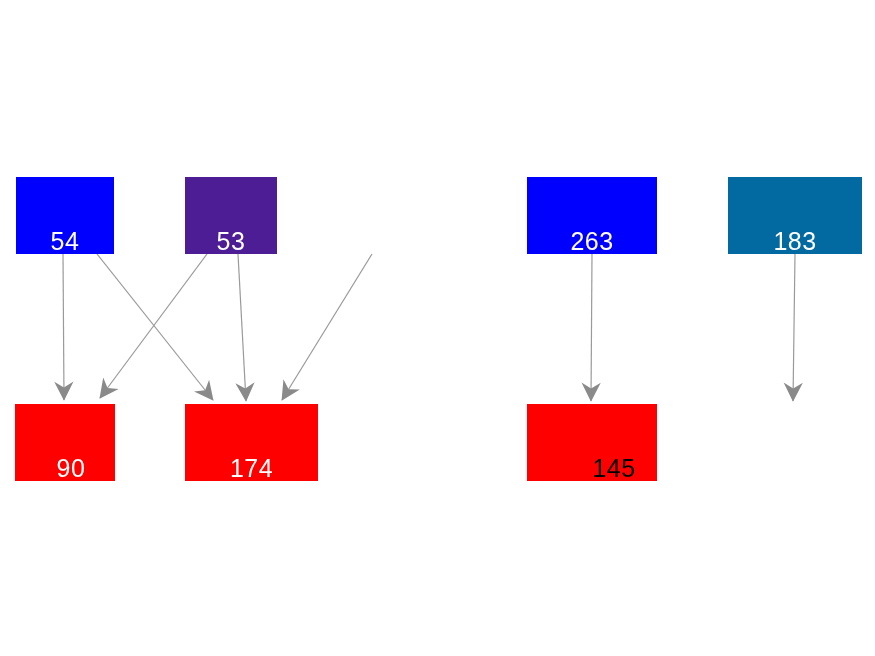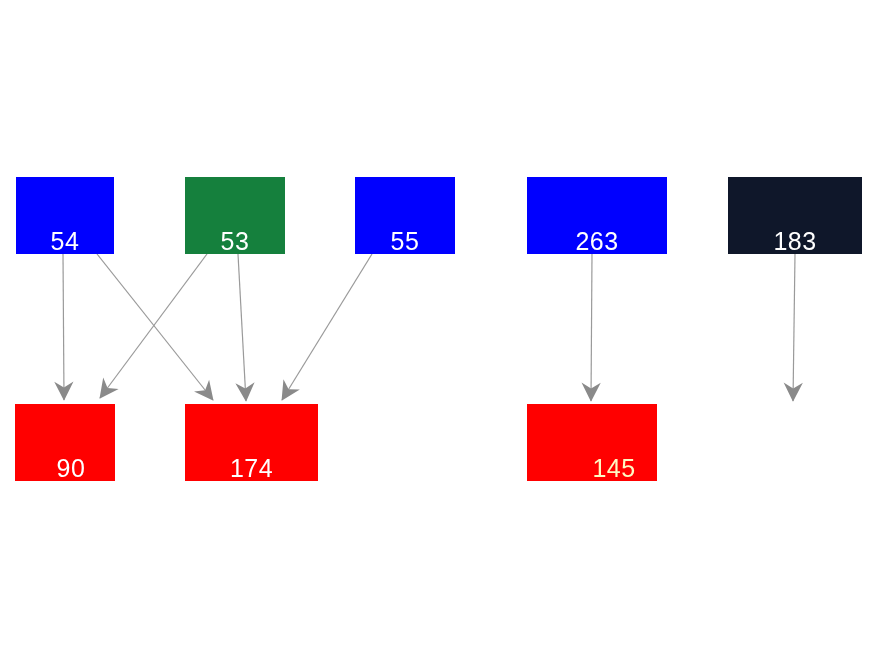--- a/index.html
+++ b/index.html
@@ -50,34 +50,31 @@
         <line x1="207" y1="254" x2="100" y2="398" stroke="#9a9a9a" stroke-width="1.2" marker-end="url(#arrowhead)"></line>
         <line x1="238" y1="254" x2="246" y2="401" stroke="#9a9a9a" stroke-width="1.2" marker-end="url(#arrowhead)"></line>
         <line x1="372" y1="254" x2="282" y2="400" stroke="#9a9a9a" stroke-width="1.2" marker-end="url(#arrowhead)"></line>
         <line x1="592" y1="254" x2="591" y2="401" stroke="#9a9a9a" stroke-width="1.2" marker-end="url(#arrowhead)"></line>
         <line x1="795" y1="254" x2="793" y2="401" stroke="#9a9a9a" stroke-width="1.2" marker-end="url(#arrowhead)"></line>
       </g>
   </svg>
 <div class="node" style="left: 16px; top: 177px; width: 98px; height: 77px; background: rgb(0, 0, 255);">
       <span class="label" style="color: rgb(255, 255, 255);">54</span>
     </div>
-    <div class="node" style="left: 185px; top: 177px; width: 100px; height: 77px; background: #15803d;">
+    <div class="node" style="left: 185px; top: 177px; width: 92px; height: 77px; background: #4c1d95;">
       <span class="label" style="color: rgb(255, 255, 255);">53</span>
     </div>
-    <div class="node" style="left: 355px; top: 177px; width: 100px; height: 77px; background: rgb(0, 0, 255);">
-      <span class="label" style="color: rgb(255, 255, 255);">55</span>
-    </div>
-    <div class="node" style="left: 527px; top: 177px; width: 140px; height: 77px; background: rgb(0, 0, 255);">
+    <div class="node" style="left: 527px; top: 177px; width: 130px; height: 77px; background: rgb(0, 0, 255);">
       <span class="label" style="color: rgb(255, 255, 255);">263</span>
     </div>
-    <div class="node" style="left: 728px; top: 177px; width: 134px; height: 77px; background: #0f172a;">
+    <div class="node" style="left: 728px; top: 177px; width: 134px; height: 77px; background: #0369a1;">
       <span class="label" style="color: rgb(255, 255, 255);">183</span>
     </div>
     <div class="node" style="left: 15px; top: 404px; width: 100px; height: 77px; background: rgb(255, 0, 0); padding-left: 12px;">
       <span class="label" style="color: rgb(255, 255, 255);">90</span>
     </div>
     <div class="node" style="left: 185px; top: 404px; width: 133px; height: 77px; background: rgb(255, 0, 0);">
       <span class="label" style="color: rgb(255, 255, 255); margin-top: 46px;">174</span>
     </div>
     <div class="node" style="left: 527px; top: 404px; width: 130px; height: 77px; background: rgb(255, 0, 0);">
-      <span class="label" style="color: #fef9c3; margin-left: 44px;">145</span>
+      <span class="label" style="color: #000000; margin-left: 44px;">145</span>
     </div>
   </div>
 
 </body></html>

